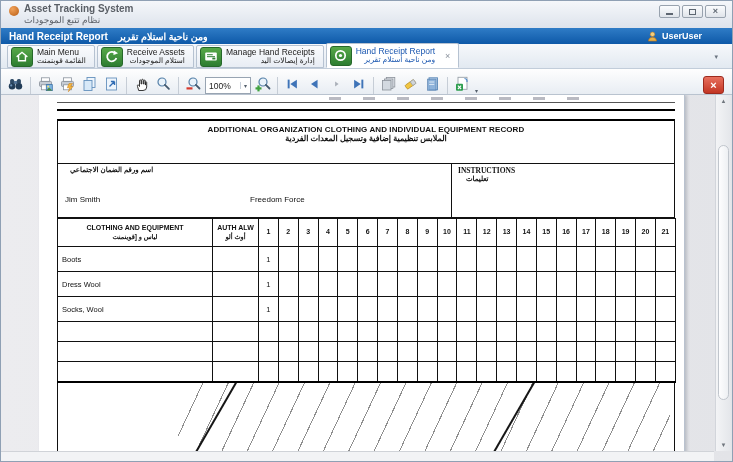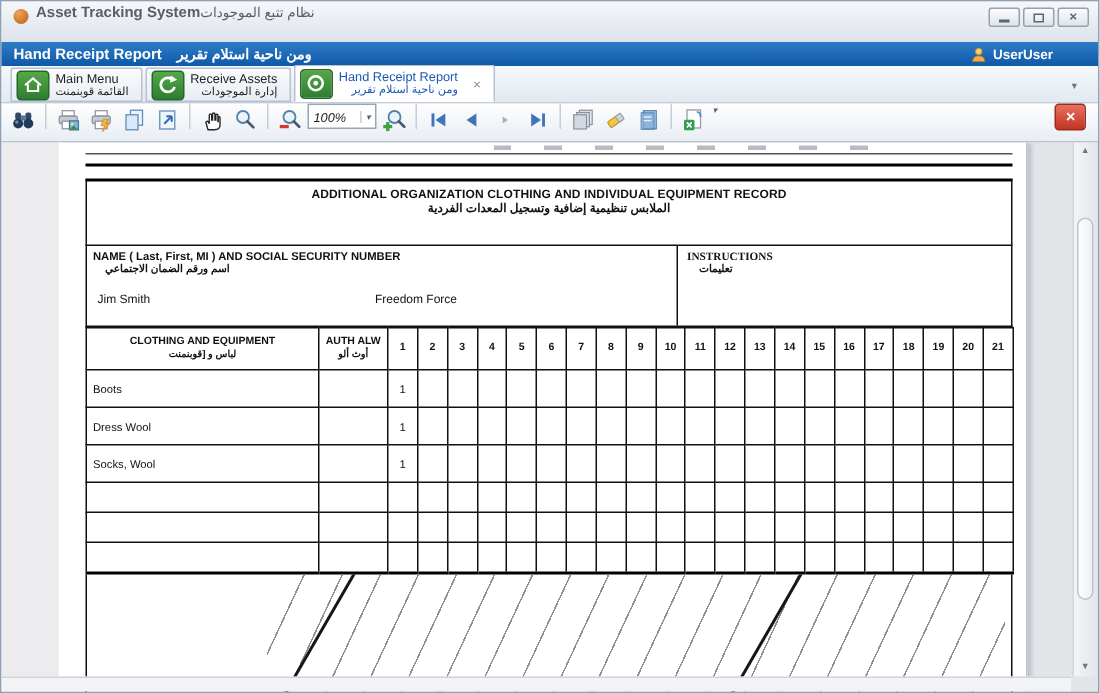--- a/index.html
+++ b/index.html
@@ -6,21 +6,21 @@
   html,body { width:733px; height:462px; overflow:hidden; background:#cfd6df;
               font-family:"Liberation Sans", sans-serif; }
   .win { position:relative; width:733px; height:462px; background:#e9ecf1;
          border:1px solid #8fa0b4; box-shadow: inset 0 0 0 1px #f2f5f9; }
 
   
   .titlebar { position:absolute; top:0; left:0; right:0; height:27px;
               background:linear-gradient(#f5f7fa,#dde3ec); display:flex; align-items:flex-start; }
   .appicon { width:10px; height:10px; border-radius:50%;
              background:radial-gradient(circle at 35% 30%, #f2a35a, #b85c14); margin:5px 5px 0 8px; }
-  .apptitle { display:flex; flex-direction:row; line-height:1.15; padding-top:2px; }
+  .apptitle { display:flex; flex-direction:column; line-height:1.15; padding-top:2px; }
   .apptitle .en { font-size:10px; font-weight:bold; color:#5a5f66; }
   .apptitle .ar { font-size:9px; color:#5a5f66; }
   .winbtns { position:absolute; right:6px; top:4px; display:flex; gap:2px; }
   .wbtn { width:21px; height:13px; border:1px solid #98a2ae; border-radius:2px;
           background:linear-gradient(#fbfcfe,#dfe4ea); display:flex; align-items:center;
           justify-content:center; cursor:default; }
   .wbtn .bar { width:7px; height:2px; background:#5d6671; margin-top:5px; }
   .wbtn .box { width:7px; height:6px; border:1.4px solid #5d6671; }
   .wbtn.close span { font-size:9px; font-weight:bold; color:#5d6671; line-height:1; }
 
@@ -46,21 +46,21 @@
   .tlabels { display:flex; flex-direction:column; line-height:1.1; }
   .tlabels .en { font-size:8.5px; color:#222; }
   .tlabels .ar { font-size:7.5px; color:#222; text-align:right; }
   .tab.active .tlabels .en, .tab.active .tlabels .ar { color:#1b57b0; }
   .tabclose { font-size:9px; color:#8a929c; margin-left:6px; cursor:default; }
   .strip-caret { position:absolute; right:14px; top:9px; font-size:7px; color:#6b7480; }
 
   
   .toolbar { position:absolute; top:68px; left:0; right:0; height:26px;
              background:linear-gradient(#fefefe,#e8edf3); border-bottom:1px solid #b9c3cf;
-             display:flex; align-items:flex-start; padding:0 4px; gap:1px;font-style:italic; }
+             display:flex; align-items:flex-end; padding:0 4px; gap:1px; }
   .tbtn { width:21px; height:21px; display:flex; align-items:center; justify-content:center;
           border-radius:2px; cursor:default; }
   .tsep { width:1px; height:17px; background:#c6cdd6; margin:0 3px; }
   .combo { width:46px; height:17px; background:#fff; border:1px solid #98a4b2; display:flex;
            align-items:center; font-size:8.5px; color:#222; padding-left:3px; cursor:default; }
   .combo .caret { margin-left:auto; font-size:6px; color:#55606c; padding:0 3px; border-left:1px solid #c8d0da; }
   .mini-caret { font-size:6px; color:#55606c; margin-left:1px; cursor:default; }
   .tclose { margin-left:auto; margin-right:4px; width:21px; height:18px; border-radius:3px;
             border:1px solid #9c2a1e; background:linear-gradient(#e8705e,#c23523);
             color:#fff; font-weight:bold; font-size:11px; line-height:16px; text-align:center; cursor:default; }
@@ -172,21 +172,35 @@
     </div>
     <div class="tab">
       <div class="tabicon">
         <svg width="15" height="15" viewBox="0 0 16 16">
             <path d="M12.5 5.2 A5 5 0 1 0 13.2 9.5" stroke="#fff" stroke-width="1.9" fill="none"></path>
             <polygon points="10.5,1.5 15,4.5 10,6.5" fill="#fff"></polygon>
           </svg>
       </div>
       <div class="tlabels">
           <span class="en">Receive Assets</span>
-          <span class="ar">إدارة الموجودات</span>
+          <span class="ar">استلام الموجودات</span>
+        </div>
+    </div>
+    <div class="tab">
+      <div class="tabicon">
+        <svg width="16" height="15" viewBox="0 0 18 16">
+            <rect x="2.5" y="3.5" width="13" height="9" rx="1" fill="#fff"></rect>
+            <line x1="4.5" y1="6" x2="11" y2="6" stroke="#2d7d31" stroke-width="1.1"></line>
+            <line x1="4.5" y1="8.2" x2="13.5" y2="8.2" stroke="#2d7d31" stroke-width="1.1"></line>
+            <rect x="10.5" y="9.3" width="3.4" height="2" fill="#2d7d31"></rect>
+          </svg>
+      </div>
+      <div class="tlabels">
+          <span class="en">Manage Hand Receipts</span>
+          <span class="ar">إدارة إيصالات اليد</span>
         </div>
     </div>
     <div class="tab active">
       <div class="tabicon">
         <svg width="15" height="15" viewBox="0 0 16 16">
             <circle cx="8" cy="8" r="5" fill="none" stroke="#fff" stroke-width="1.8"></circle>
             <circle cx="8" cy="8" r="1.7" fill="#fff"></circle>
           </svg>
       </div>
       <div class="tlabels">
@@ -341,21 +355,20 @@
           <div class="dline"></div>
         </div>
 
         <div class="r-title">
           <div class="en">ADDITIONAL ORGANIZATION CLOTHING AND INDIVIDUAL EQUIPMENT RECORD</div>
           <div class="ar">الملابس تنظيمية إضافية وتسجيل المعدات الفردية</div>
         </div>
 
         <div class="r-nameinstr">
           <div class="ncell">
-            <div class="flabel">NAME ( Last, First, MI ) AND SOCIAL SECURITY NUMBER</div>
             <div class="flabel-ar">اسم ورقم الضمان الاجتماعي</div>
             <div class="nval1">Jim Smith</div>
             <div class="nval2">Freedom Force</div>
           </div>
           <div class="icell">
             <div class="flabel">INSTRUCTIONS</div>
             <div class="flabel-ar">تعليمات</div>
           </div>
         </div>
 

